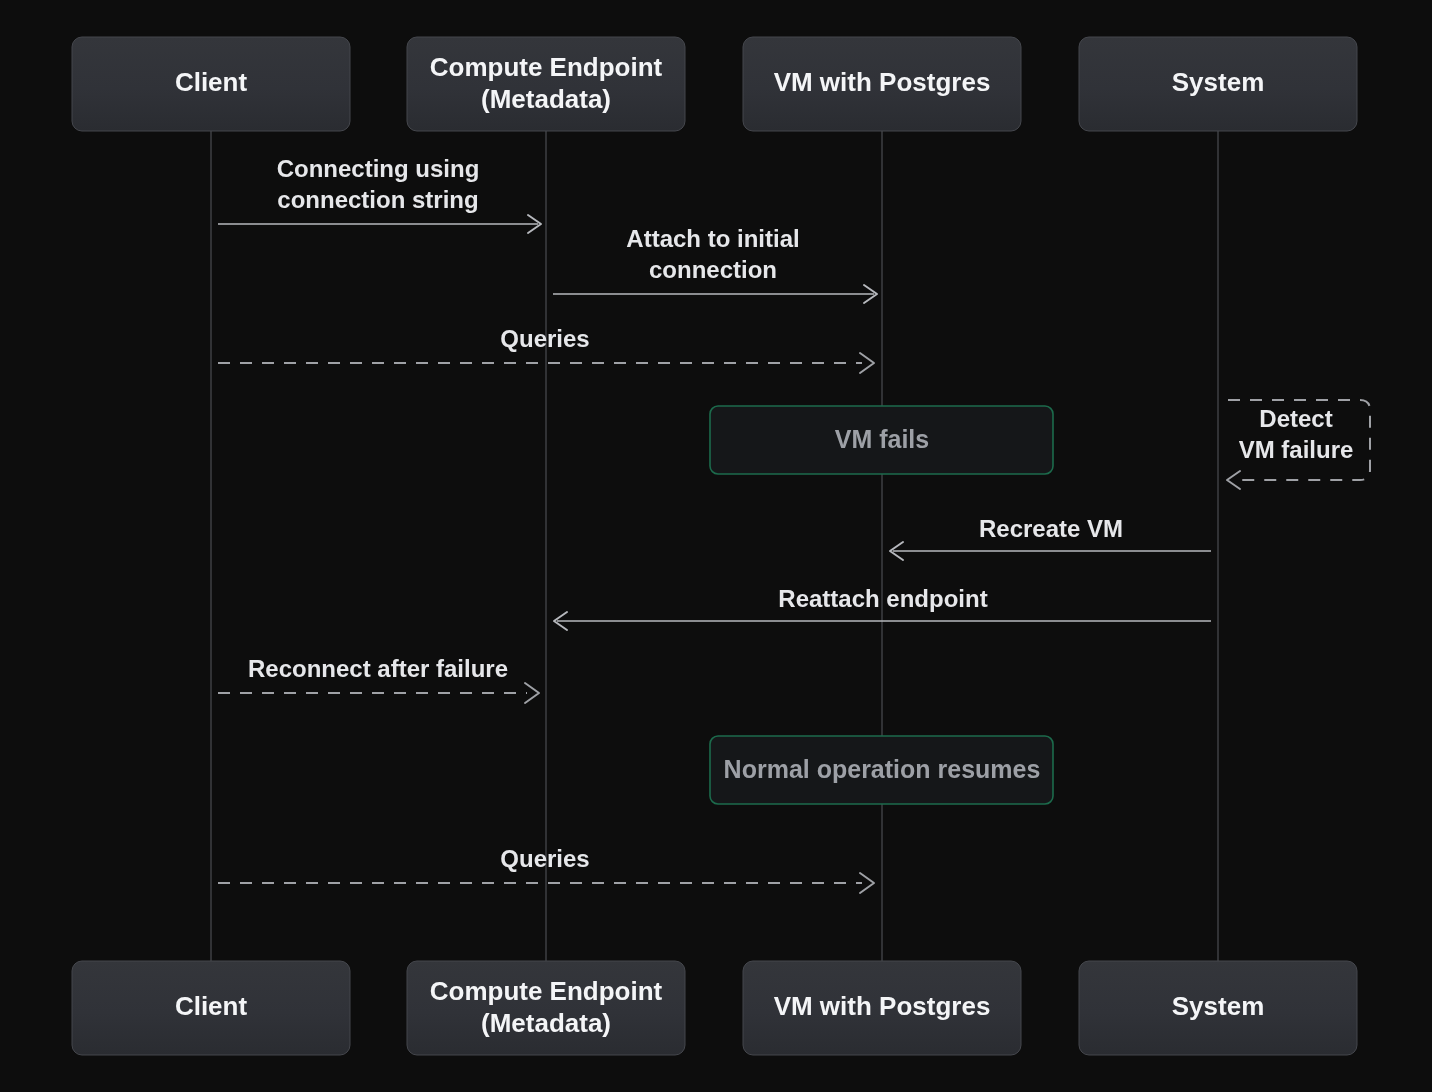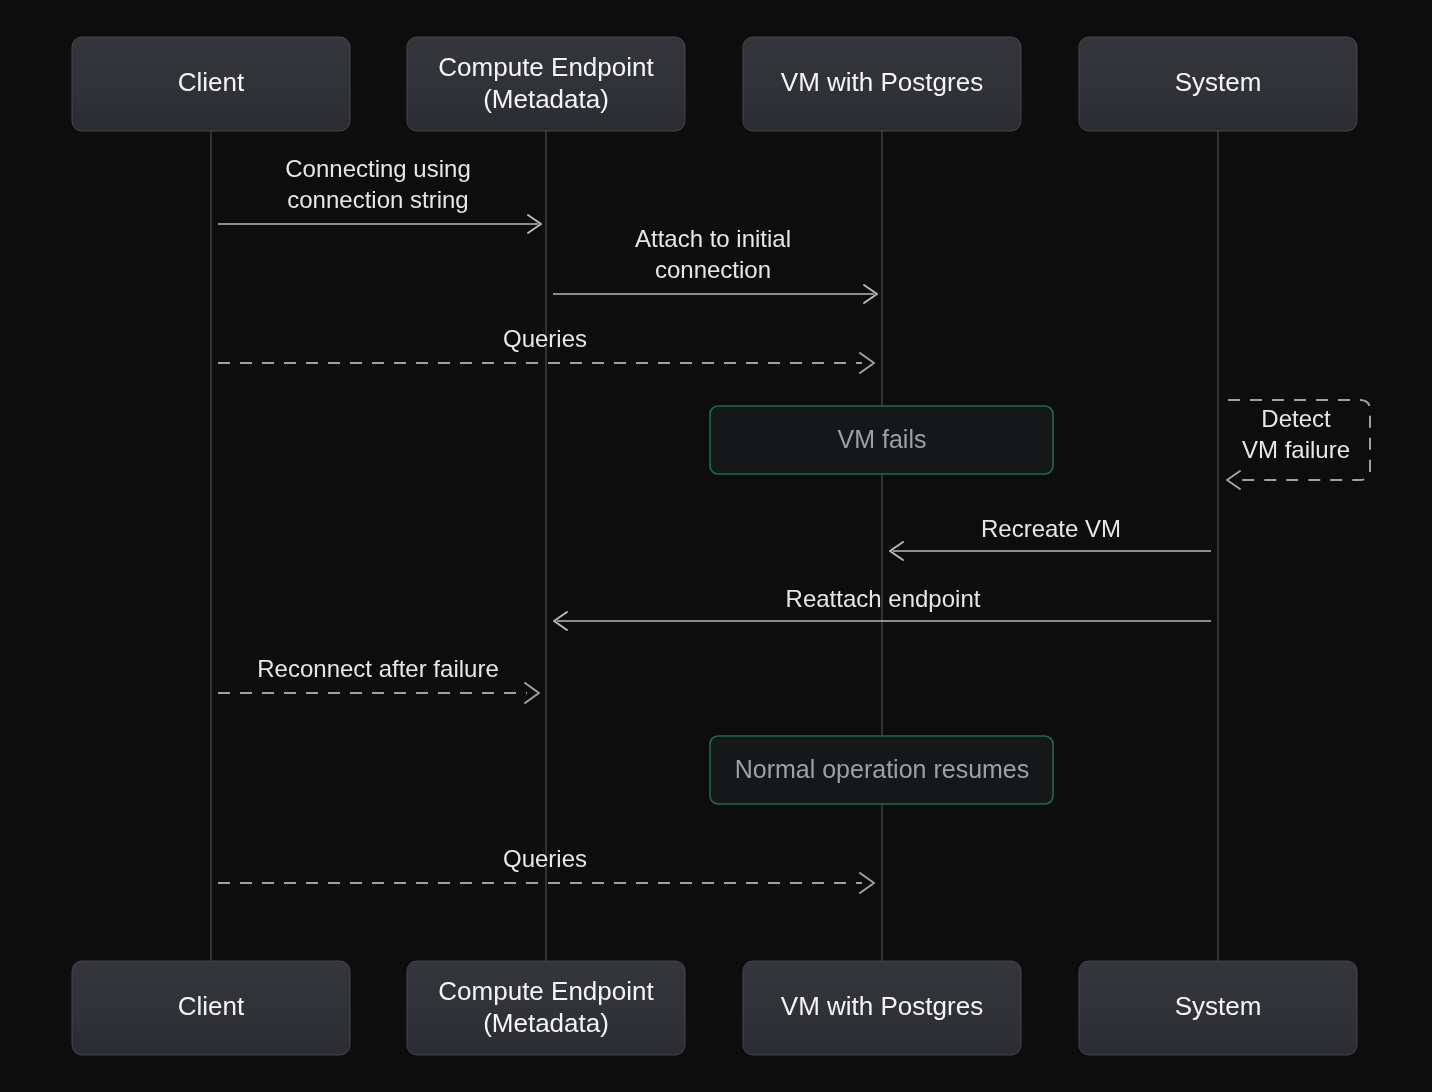--- a/index.html
+++ b/index.html
@@ -13,20 +13,21 @@
     overflow: hidden;
     font-family: "Liberation Sans", sans-serif;
     position: relative;
   }
   #diagram-root {
     position: absolute;
     left: 0;
     top: 0;
     width: 1228px;
     height: 1092px;
+    font-weight: bold;
   }
   svg.seq {
     display: block;
     width: 1432px;
     height: 1092px;
   }
   .actor-box {
     fill: url(#actorGrad);
     stroke: #45474d;
     stroke-width: 1;

